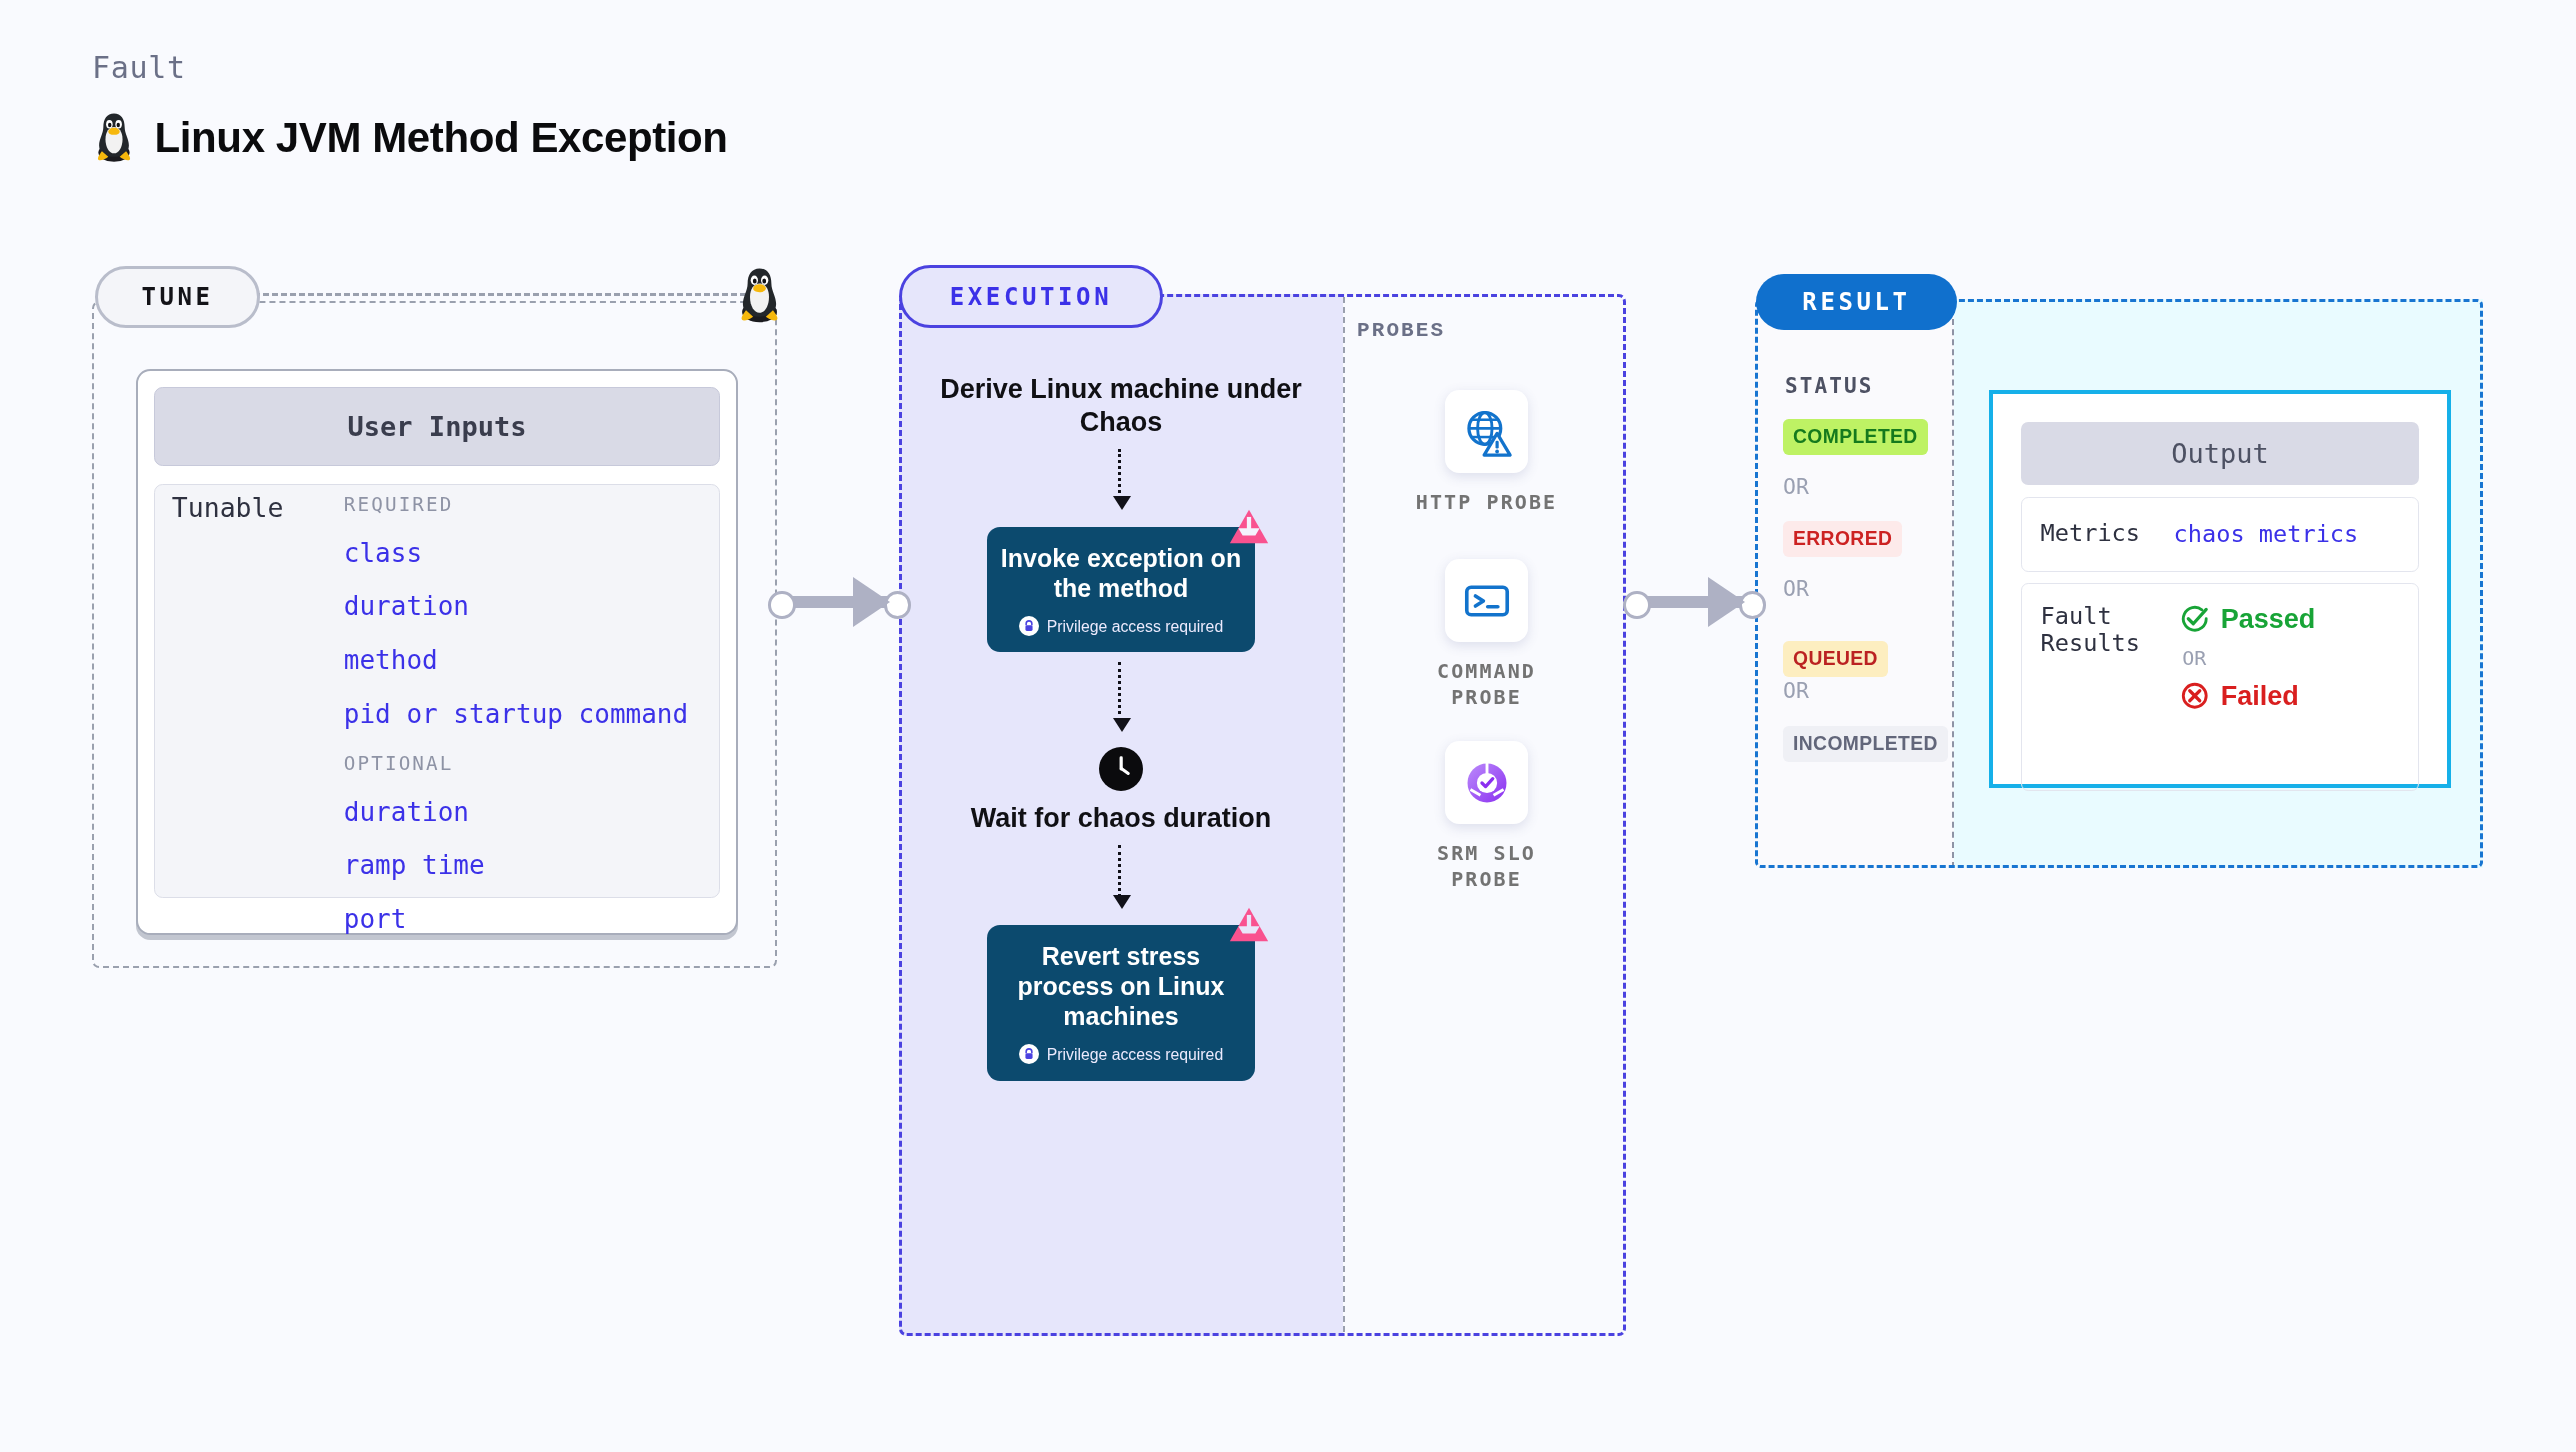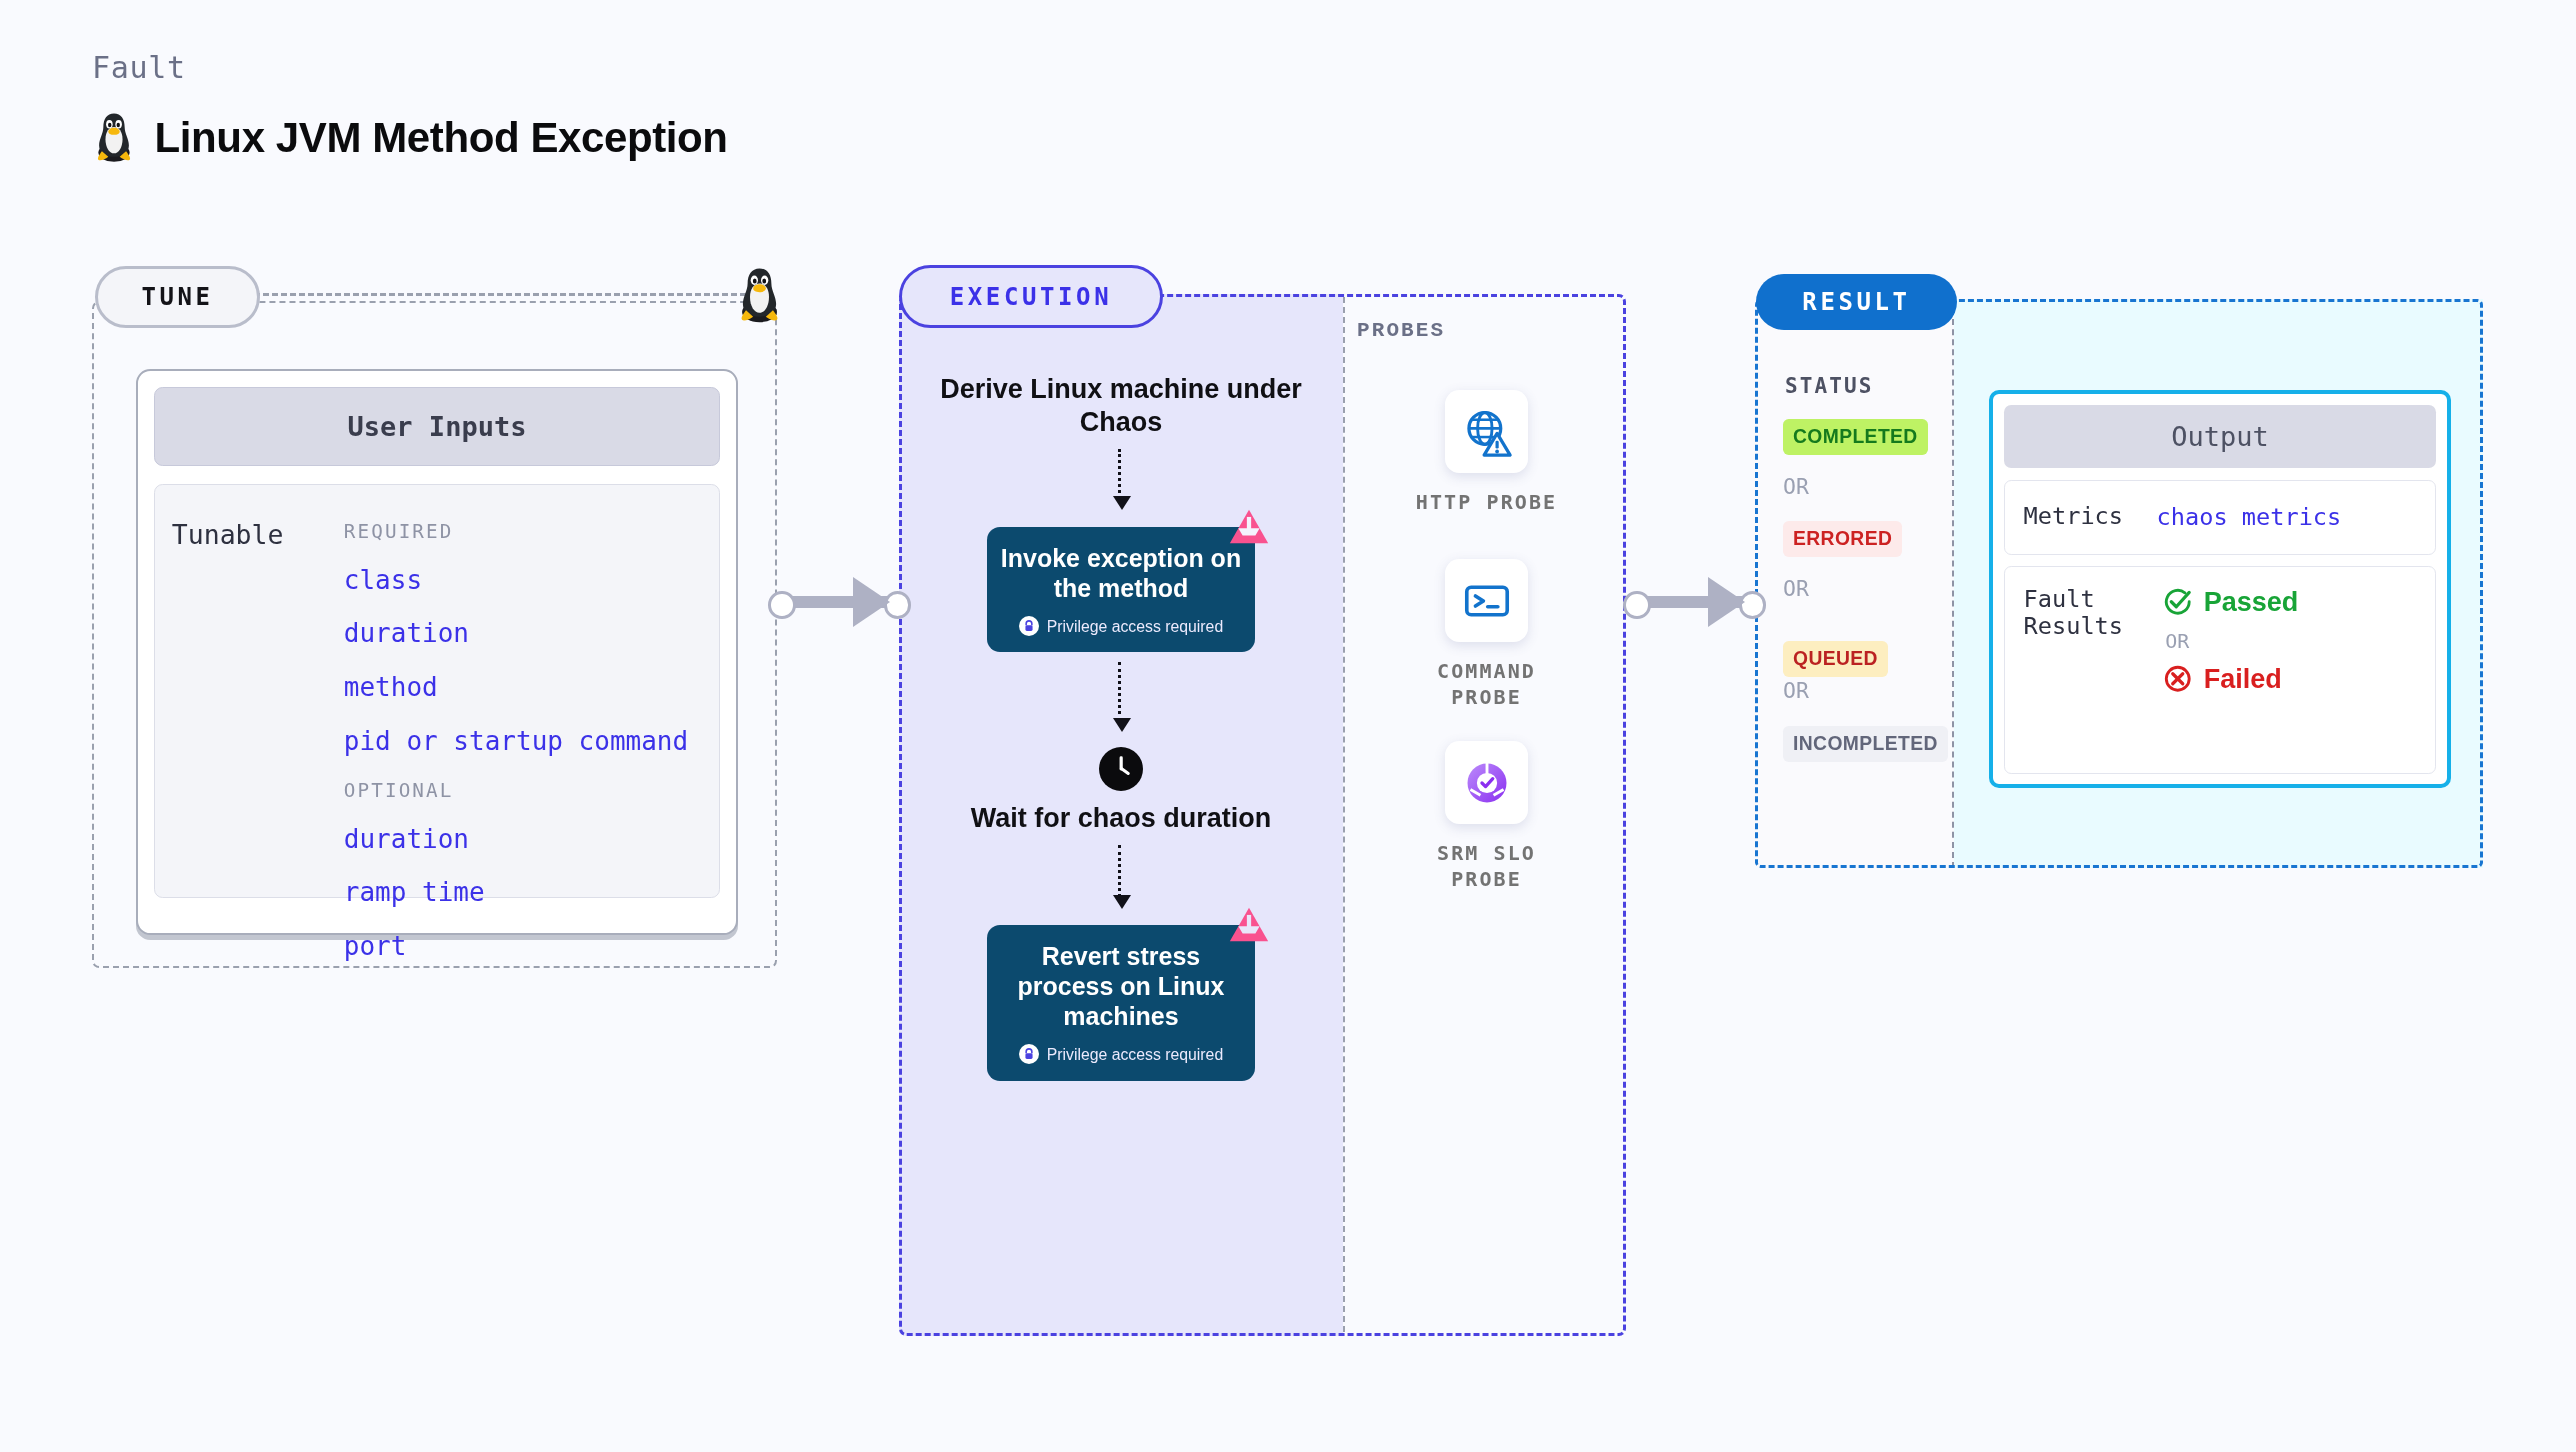--- a/index.html
+++ b/index.html
@@ -50,21 +50,21 @@
     box-shadow:0 5px 0 0 rgba(150,155,170,.55);
     box-sizing:border-box;padding:15.8px;
   }
   #user-inputs-head{
     height:77px;background:#d9dae6;border:1.4px solid #c7c9da;border-radius:8.6px;
     display:flex;align-items:center;justify-content:center;
     font-family:"DejaVu Sans Mono", monospace;font-size:27px;font-weight:bold;color:#3a3d4d;
   }
   #tunable-body{
     margin-top:18.6px;height:414px;background:#f4f5f9;border:1.4px solid #dcdee8;border-radius:8.6px;
-    display:flex;box-sizing:border-box;padding:35px 17px;
+    display:flex;box-sizing:border-box;padding:8px 17px;
   }
   #tunable-label{
     font-family:"DejaVu Sans Mono", monospace;font-size:26.5px;color:#2e3140;
     width:172px;flex:none;line-height:1.15;
   }
   #tunable-list{flex:1;}
   .group-label{
     font-family:"DejaVu Sans Mono", monospace;font-size:19.3px;color:#8e93a5;
     letter-spacing:2.1px;margin-bottom:21.5px;
   }
@@ -171,22 +171,22 @@
     padding:7.2px 10px;font-size:19.3px;font-weight:bold;letter-spacing:0.4px;
     font-family:"Liberation Sans", sans-serif;
   }
   .or-text{
     position:absolute;left:1783px;font-size:21.5px;color:#9aa0b2;
     font-family:"DejaVu Sans Mono", monospace;
   }
 
   #output-card{
     position:absolute;left:1989px;top:390px;width:462px;height:398px;
-    background:#ffffff;border:4.3px solid #16b0e9;border-radius:10px;
-    box-sizing:border-box;padding:11px;
+    background:#ffffff;border:4.3px solid #16b0e9;border-radius:0;
+    box-sizing:border-box;padding:28px;
   }
   #output-head{
     height:63px;background:#d9dae6;border-radius:7.2px;
     display:flex;align-items:center;justify-content:center;
     font-family:"DejaVu Sans Mono", monospace;font-size:27px;color:#4d5163;
   }
   #metrics-row{
     margin-top:11.5px;height:75px;border:1.4px solid #e3e5ee;border-radius:7.2px;
     display:flex;align-items:center;box-sizing:border-box;padding:0 18.6px;
   }

